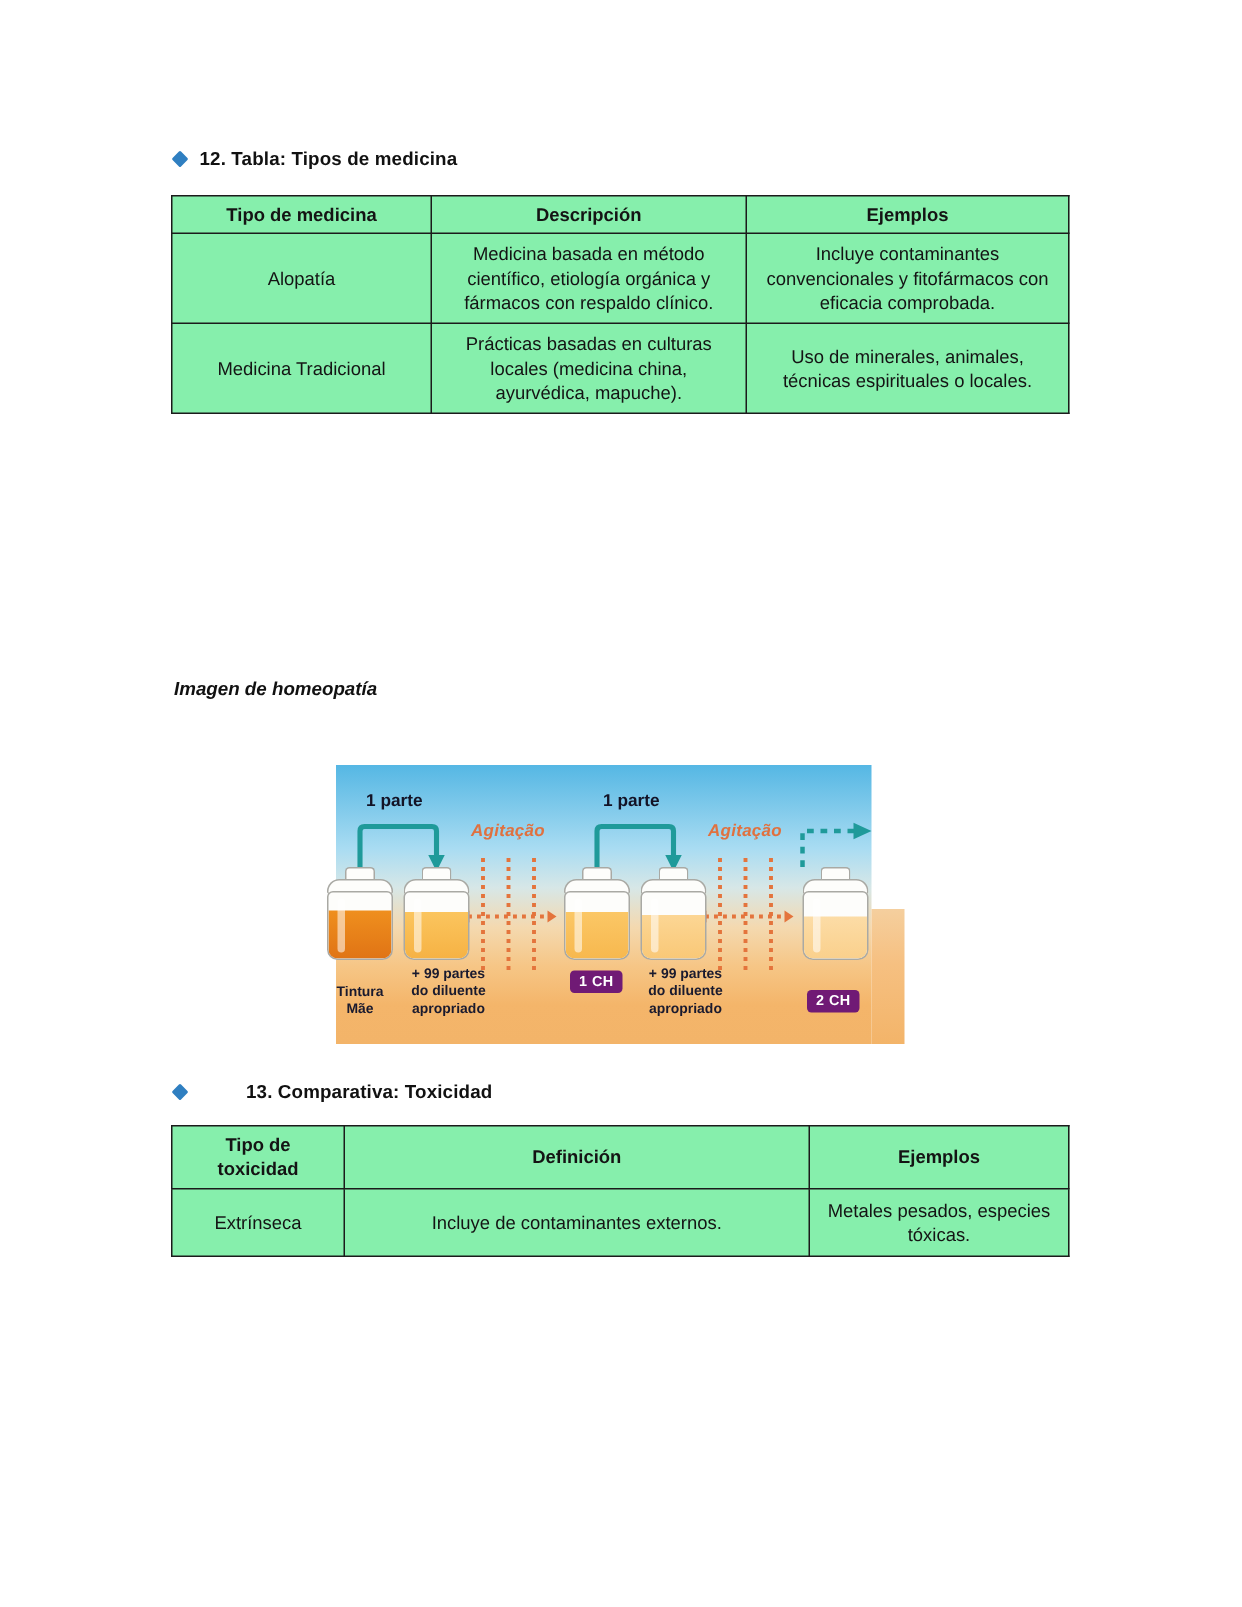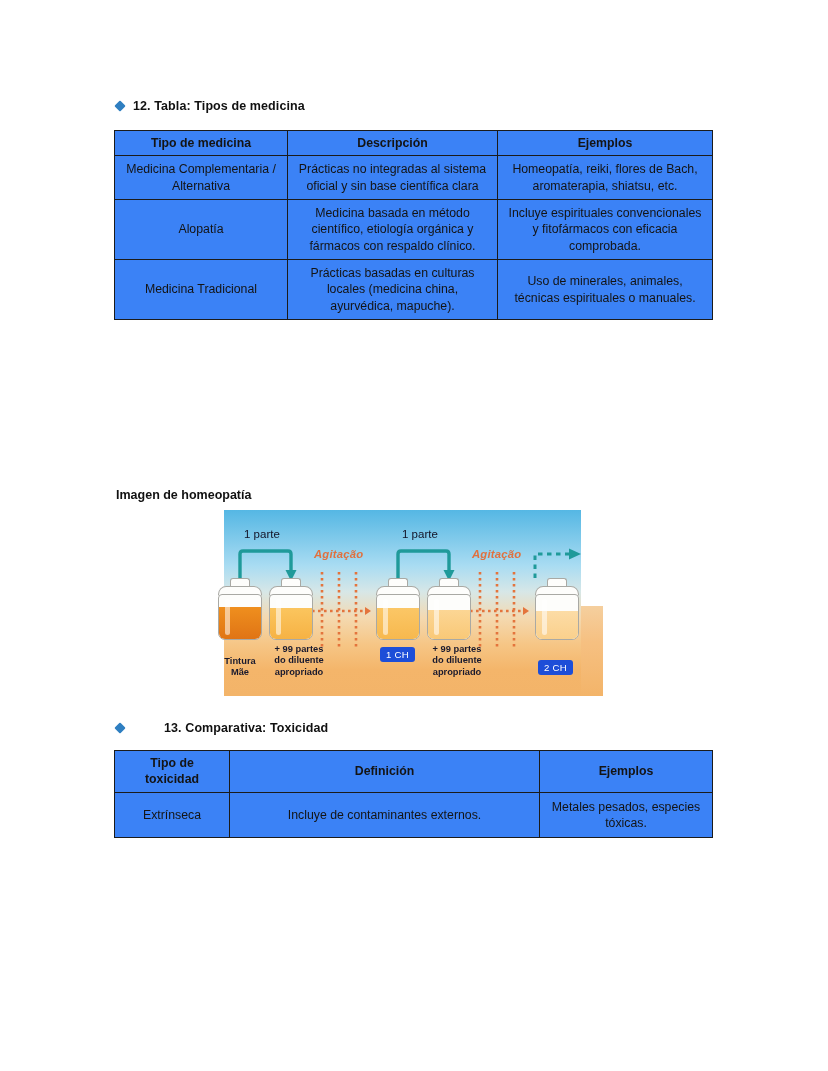--- a/index.html
+++ b/index.html
@@ -42,21 +42,21 @@
     font-size: 12.5px;
     font-weight: bold;
     color: #111;
   }
 
   
   table.doc-table {
     position: absolute;
     border-collapse: collapse;
     table-layout: fixed;
-    background: #3b82f6;
+    background: #86efac;
   }
   table.doc-table td, table.doc-table th {
     border: 1.4px solid #1b1b1b;
     padding: 5px 7px;
     font-size: 12.3px;
     line-height: 1.33;
     text-align: center;
     vertical-align: middle;
     color: #141414;
     font-weight: normal;
@@ -159,37 +159,37 @@
     font-size: 9.3px;
     font-weight: bold;
     line-height: 1.22;
     color: #1a1a2e;
     text-align: center;
   }
   .lbl.center { text-align: center; margin-top: 12px; }
   .parte {
     position: absolute;
     font-size: 11.5px;
-    font-weight: normal;
+    font-weight: bold;
     color: #131326;
   }
   .agit {
     position: absolute;
     font-size: 11.3px;
     font-weight: bold;
     font-style: italic;
     color: #e0713f;
     letter-spacing: .2px;
   }
   .chip {
     position: absolute;
-    background: #1d4ed8;
+    background: #701a75;
     color: #fff;
     font-size: 9.6px;
-    font-weight: normal;
+    font-weight: bold;
     padding: 2.5px 6px 3px 6px;
     border-radius: 3px;
     letter-spacing: .3px;
     line-height: 1;
   }
   svg.fig-svg {
     position: absolute;
     left: 0; top: 0;
     width: 379px; height: 186px;
     overflow: visible;
@@ -213,38 +213,33 @@
     </colgroup>
     <thead>
       <tr>
         <th>Tipo de medicina</th>
         <th>Descripción</th>
         <th>Ejemplos</th>
       </tr>
     </thead>
     <tbody>
       <tr>
-        <td class="rowhead">Medicina Complementaria / Alternativa</td>
-        <td>Prácticas no integradas al sistema oficial y sin base científica clara</td>
-        <td>Homeopatía, reiki, flores de Bach, aromaterapia, shiatsu, etc.</td>
-      </tr>
-      <tr>
         <td class="rowhead">Alopatía</td>
         <td>Medicina basada en método científico, etiología orgánica y fármacos con respaldo clínico.</td>
-        <td>Incluye espirituales convencionales y fitofármacos con eficacia comprobada.</td>
+        <td>Incluye contaminantes convencionales y fitofármacos con eficacia comprobada.</td>
       </tr>
       <tr>
         <td class="rowhead">Medicina Tradicional</td>
         <td>Prácticas basadas en culturas locales (medicina china, ayurvédica, mapuche).</td>
-        <td>Uso de minerales, animales, técnicas espirituales o manuales.</td>
+        <td>Uso de minerales, animales, técnicas espirituales o locales.</td>
       </tr>
     </tbody>
   </table>
 
-  <div class="plain-heading" style="left:116px; top:488px;">Imagen de homeopatía</div>
+  <div class="plain-heading" style="left:116px; top:452px;font-style:italic;">Imagen de homeopatía</div>
 
   <div class="figure">
     <div class="fig-bg"></div>
     <div class="fig-bg-right"></div>
 
     <div class="fig-inner">
 
       <svg class="fig-svg" viewBox="0 0 379 186">
 
         <g stroke="#1f9a9a" stroke-width="3.4" fill="none">

